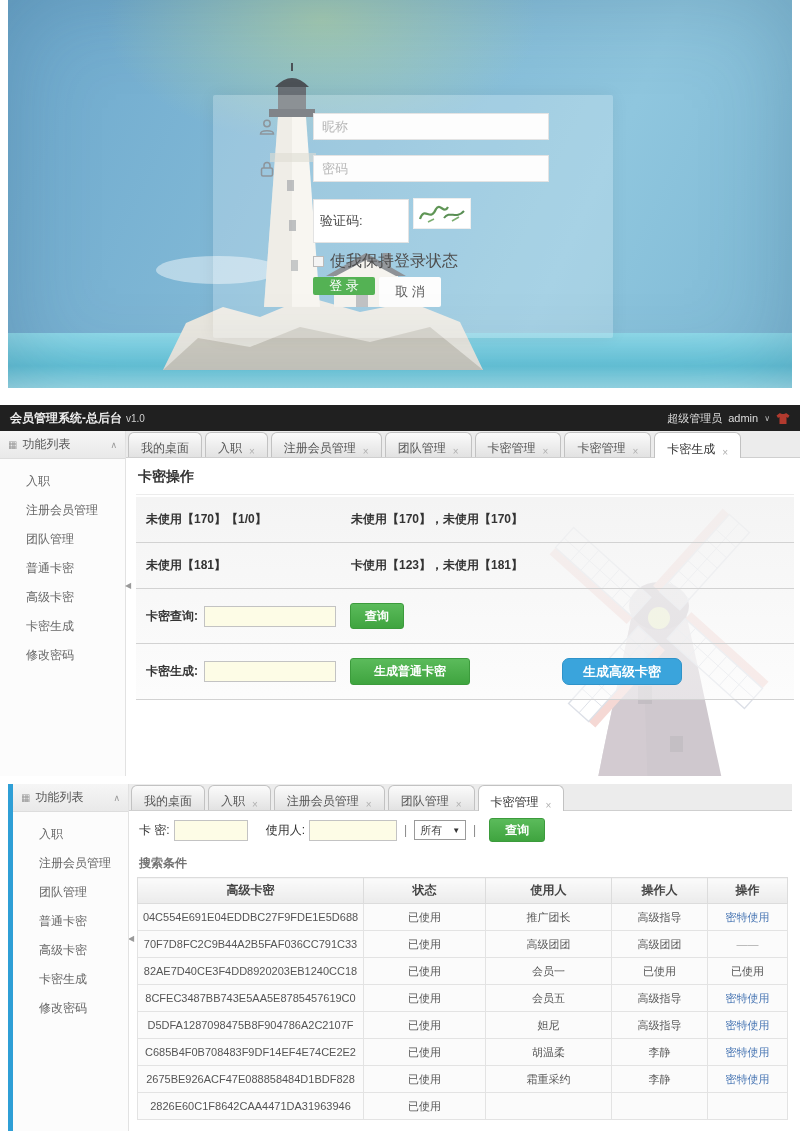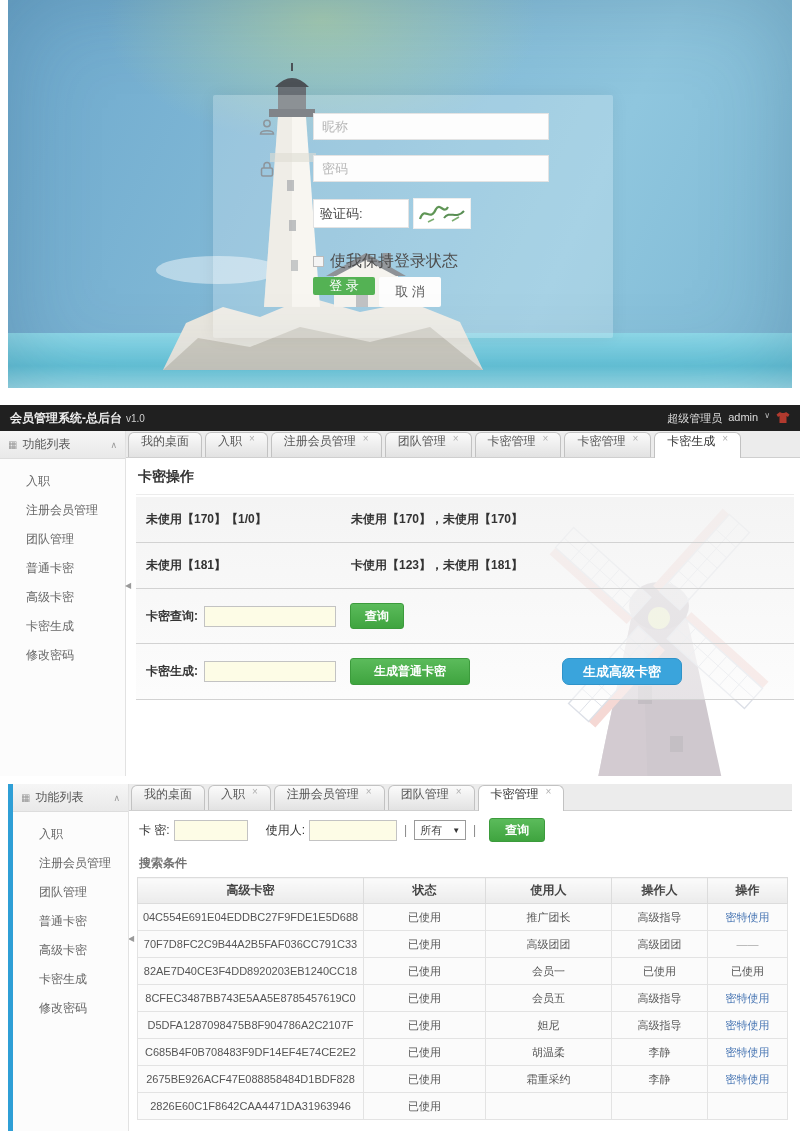--- a/index.html
+++ b/index.html
@@ -16,50 +16,50 @@
         background:linear-gradient(#8fd9e9,#66c6db 60%,#9fe2ee); }
   .s1 .vignette { position:absolute; inset:0; box-shadow:inset 0 0 90px rgba(40,80,110,.25); }
   .lh-svg { position:absolute; left:120px; bottom:18px; width:440px; height:315px; }
   .login-panel { position:absolute; left:205px; top:95px; width:400px; height:243px;
         background:rgba(255,255,255,.22); box-shadow:0 0 18px rgba(0,0,0,.06); border-radius:2px; }
   .lrow . licon { }
   .icon-cell { position:absolute; left:44px; width:20px; text-align:center; }
   .lp-input { position:absolute; left:100px; width:236px; height:27px; border:1px solid #e3e3e3;
         background:#fdfdfd; font-size:13px; padding:0 8px; color:#444; outline:none; }
   .lp-input::placeholder { color:#b8b8b8; }
-  .cap-input { position:absolute; left:100px; width:96px; height:29px; border:1px solid #e3e3e3;
+  .cap-input { position:absolute; left:100px; width:96px; height:44px; border:1px solid #e3e3e3;
         background:#fff; font-size:13px; padding:8px 6px; color:#4a4a4a; }
   .cap-img { position:absolute; left:200px; width:58px; height:31px; background:#fff; border:1px solid #eee; }
   .remember { position:absolute; left:100px; top:156px; display:flex; align-items:center; gap:6px;
         font-size:16px; color:#4e4e4e; }
   .cbox { width:11px; height:11px; background:#f4f4f4; border:1px solid #bbb; display:inline-block; }
   .btn-login { position:absolute; left:100px; top:182px; width:62px; height:18px; background:#54b254;
         color:#fff; font-size:13px; border:none; border-radius:2px; cursor:pointer; }
   .btn-cancel { position:absolute; left:166px; top:182px; width:62px; height:30px; background:#fdfdfd;
         color:#5a5a5a; font-size:13px; border:none; border-radius:2px; cursor:pointer; }
 
   
   .topbar { height:26px; background:#202020; color:#eee; display:flex; align-items:center;
         padding:0 10px; font-size:12px; }
   .topbar .ttl { font-weight:bold; }
   .topbar .ver { font-size:10px; color:#cfcfcf; margin-left:4px; }
   .topbar .sp { flex:1; }
-  .topbar .who { display:flex; align-items:flex-start; gap:6px; font-size:11px; color:#ddd; }
+  .topbar .who { display:flex; align-items:center; gap:6px; font-size:11px; color:#ddd; }
   .aside { width:126px; background:#fcfcfc; border-right:1px solid #e2e2e2; flex-shrink:0; }
   .aside-h { height:28px; display:flex; align-items:center; padding:0 8px; gap:5px;
         background:linear-gradient(#f6f6f6,#e9e9e9); border-bottom:1px solid #ddd;
         font-size:12px; color:#555; }
   .aside-h .g { color:#999; font-size:10px; }
   .aside-h .sp { flex:1; }
   .aside-h .ch { color:#999; font-size:9px; }
   .aside ul { list-style:none; padding:8px 0 0 26px; }
   .aside li { font-size:12px; color:#666; height:29px; line-height:29px; cursor:pointer; }
   .tabstrip { height:27px; background:#ececec; border-bottom:1px solid #cfcfcf;
         display:flex; align-items:flex-end; padding-left:2px; }
-  .tab { height:25px; display:flex; align-items:flex-start; padding:0 12px; margin-right:3px;
+  .tab { height:25px; display:flex; align-items:flex-end; padding:0 12px; margin-right:3px;
         border:1px solid #c2c2c2; border-bottom:none; border-radius:6px 6px 0 0;
         background:linear-gradient(#fbfbfb,#e2e2e2); font-size:12px; color:#555; cursor:pointer;
         white-space:nowrap; }
   .tab .x { margin-left:7px; color:#b0b0b0; font-size:10px; }
   .tab.active { background:#fff; color:#333; height:26px; margin-bottom:-1px; }
   .collapse { position:absolute; left:-1px; top:150px; color:#9a9a9a; font-size:8px; z-index:5; }
   .gbtn { background:linear-gradient(#5bbb5b,#3fa43f); color:#fff; border:1px solid #3c9b3c;
         border-radius:3px; font-size:12px; font-weight:bold; cursor:pointer; }
   .ybox { background:#fdfce6; border:1px solid #c3c3c3; height:21px; font-size:12px; padding:0 4px; outline:none; }
 

